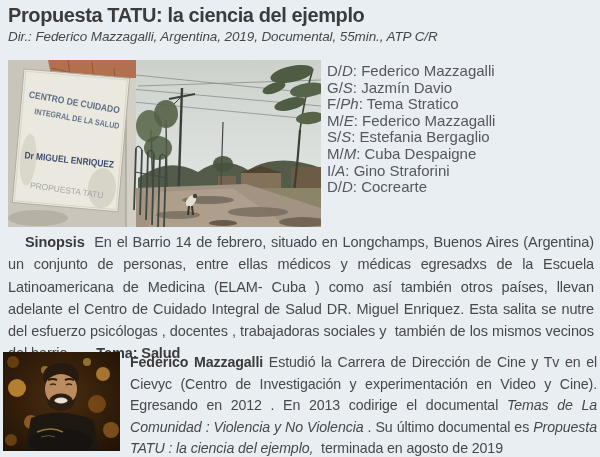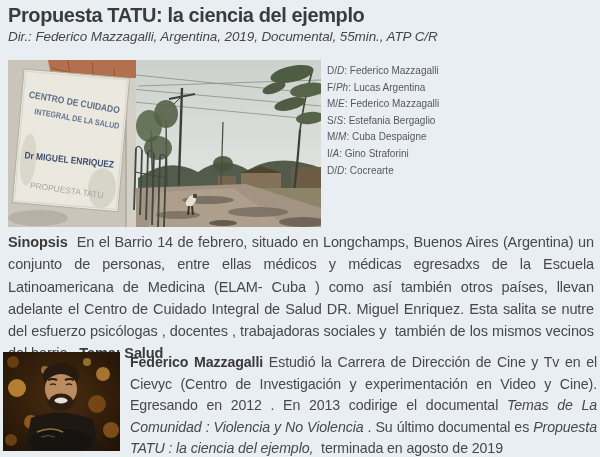--- a/index.html
+++ b/index.html
@@ -23,31 +23,31 @@
 
   
   .main-photo{
     position:absolute;left:8px;top:60px;width:313px;height:167px;
     overflow:hidden;background:#d9ddd9;
   }
   .main-photo svg{display:block;}
 
   
   .credits{position:absolute;left:327px;top:63px;color:#55575c;}
-  .credit-row{font-size:10px;line-height:16.6px;white-space:nowrap;}
+  .credit-row{font-size:15px;line-height:16.6px;white-space:nowrap;}
   .credit-row.gap{}
   .credit-row i{font-style:italic;}
 
   
   .sinopsis{
     position:absolute;left:8px;top:231px;width:586px;
     font-size:14.5px;line-height:22.3px;color:#48484a;
     text-align:justify;letter-spacing:-0.1px;
   }
-  .sinopsis b{color:#3a3a3a;}
+  .sinopsis b{color:#3a3a3a;margin-left:17px;}
 
   
   .bio{position:absolute;left:3px;top:352px;width:594px;display:flex;}
   .bio-photo{
     width:117px;height:99px;flex:0 0 117px;margin-right:10px;
     overflow:hidden;background:#241508;
   }
   .bio-photo svg{display:block;}
   .bio-text{
     flex:1;font-size:14.2px;line-height:21.6px;color:#48484a;
@@ -173,21 +173,22 @@
         <path d="M128,88 Q131,84 134,90" fill="none" stroke-width="1.2"></path>
         <path d="M140,92 Q143,88 146,94" fill="none" stroke-width="1.2"></path>
         <path d="M152,96 Q155,92 158,98" fill="none" stroke-width="1.2"></path>
         <line x1="127" y1="112" x2="159" y2="118" stroke-width="1.2"></line>
       </g>
     </svg>
   </div>
 
   <div class="credits">
     <div class="credit-row"><span><span>D/</span><i>D</i><span>: </span></span><span>Federico Mazzagalli</span></div>
-    <div class="credit-row"><span><span>F/</span><i>Ph</i><span>: </span></span><span>Lucas Argentina</span></div>
+    <div class="credit-row"><span><span>G/</span><i>S</i><span>: </span></span><span>Jazmín Davio</span></div>
+    <div class="credit-row"><span><span>F/</span><i>Ph</i><span>: </span></span><span>Tema Stratico</span></div>
     <div class="credit-row"><span><span>M/</span><i>E</i><span>: </span></span><span>Federico Mazzagalli</span></div>
     <div class="credit-row"><span><span>S/</span><i>S</i><span>: </span></span><span>Estefania Bergaglio</span></div>
     <div class="credit-row"><span><span>M/</span><i>M</i><span>: </span></span><span>Cuba Despaigne</span></div>
     <div class="credit-row"><span><span>I/</span><i>A</i><span>: </span></span><span>Gino Straforini</span></div>
     <div class="credit-row gap"><span><span>D/</span><i>D</i><span>: </span></span><span>Cocrearte</span></div>
   </div>
 
   <div class="sinopsis"><b>Sinopsis</b><span>&nbsp; En el Barrio 14 de febrero, situado en Longchamps, Buenos Aires (Argentina) un conjunto de personas, entre ellas médicos y médicas egresadxs de la Escuela Latinoamericana de Medicina (ELAM- Cuba ) como así también otros países, llevan adelante el Centro de Cuidado Integral de Salud DR. Miguel Enriquez. Esta salita se nutre del esfuerzo psicólogas , docentes , trabajadoras sociales y &nbsp;también de los mismos vecinos del barrio. &nbsp;</span><b>Tema: Salud</b></div>
 
   <div class="bio">

